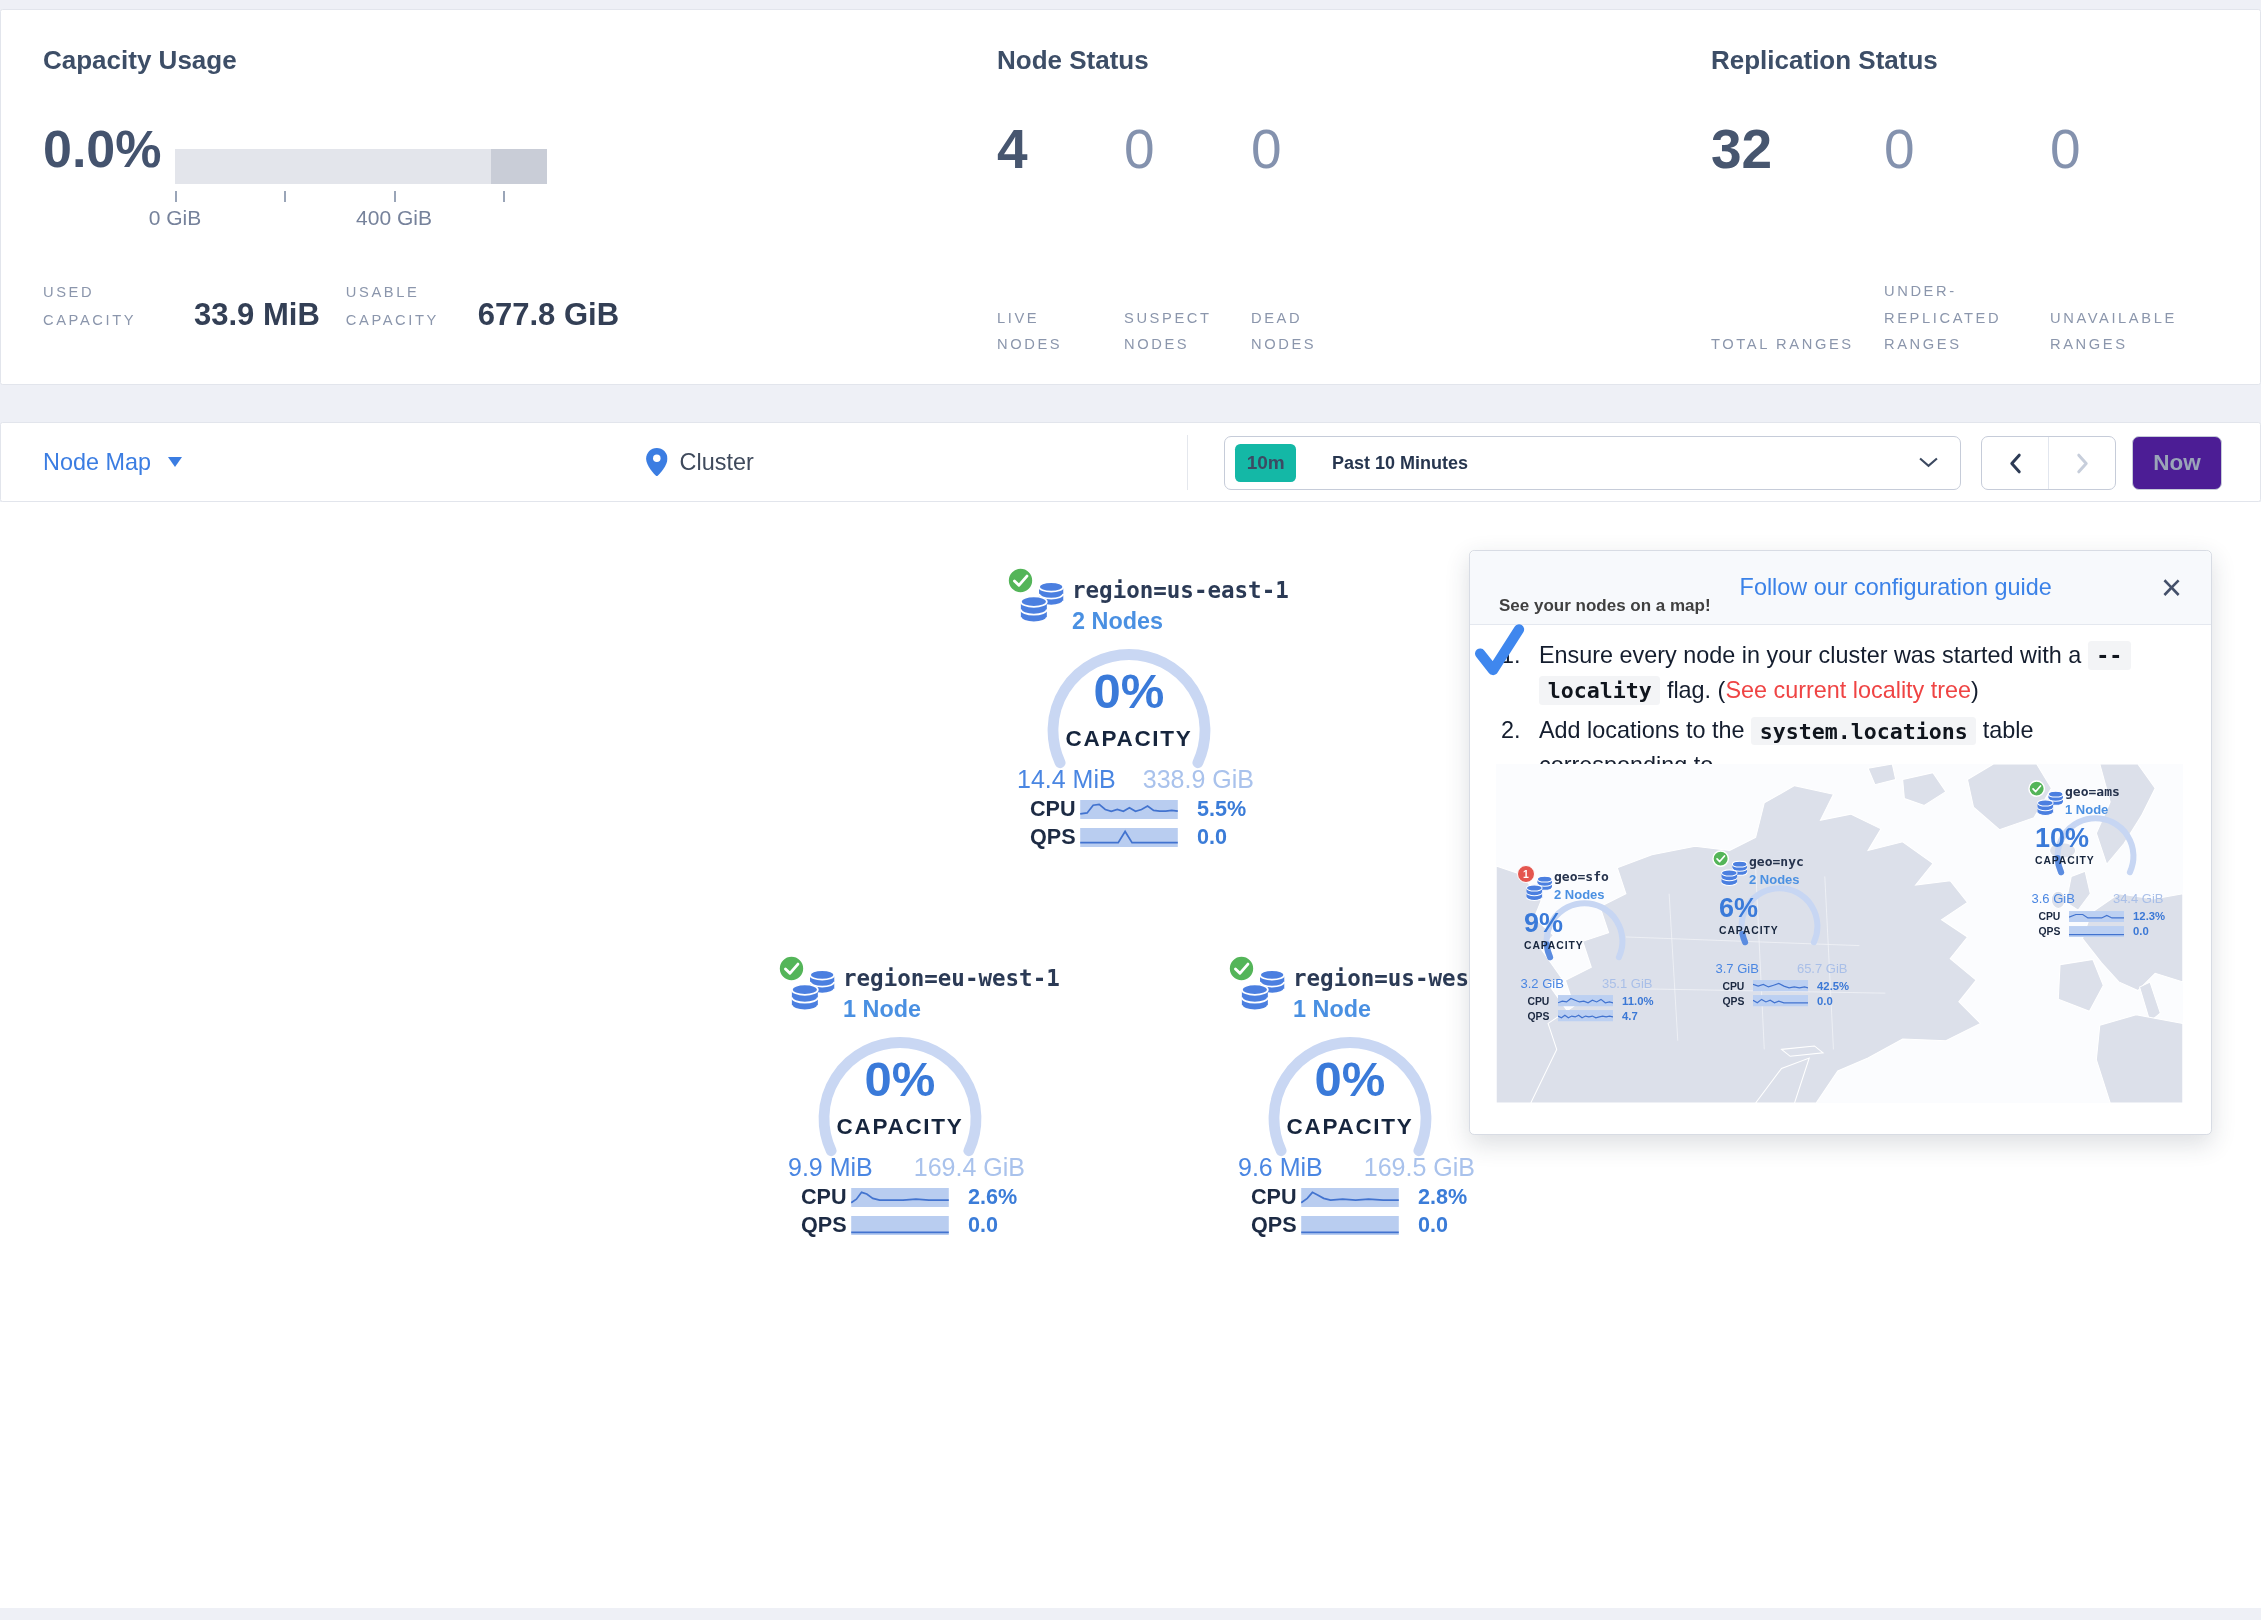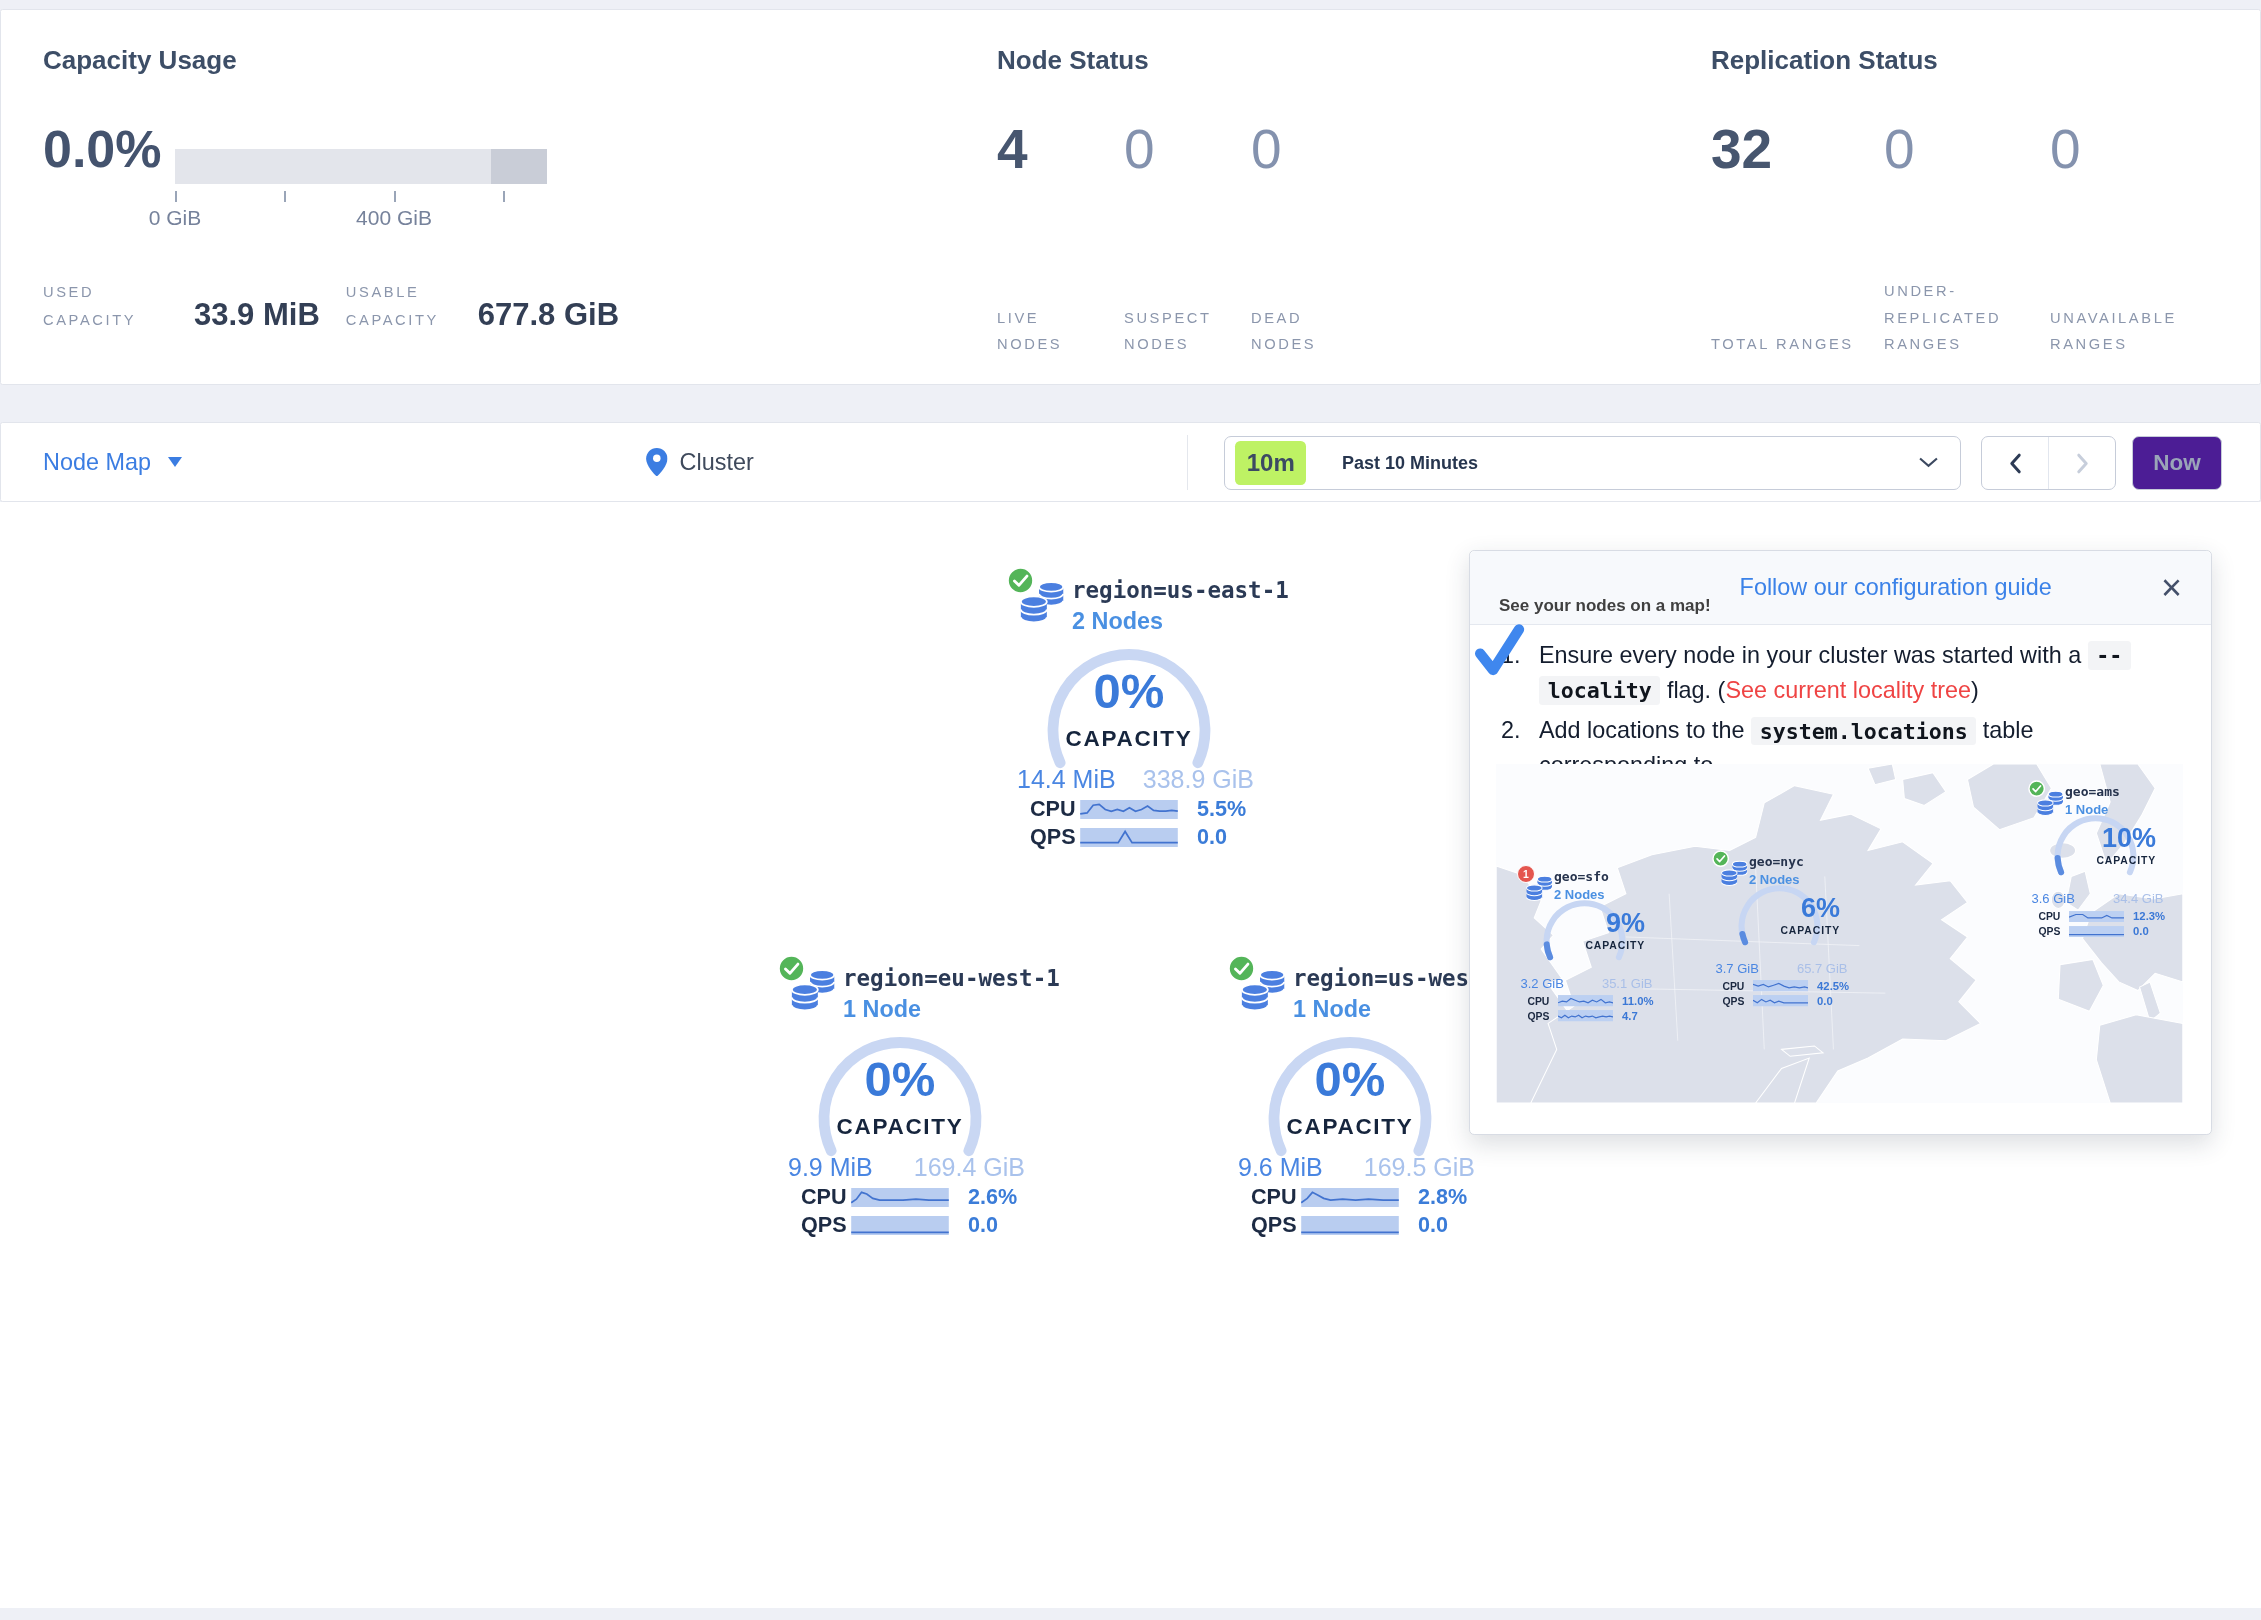--- a/index.html
+++ b/index.html
@@ -34,21 +34,21 @@
   .tb-view { position:absolute; left:42px; top:0; height:100%; display:flex; align-items:center; cursor:pointer; }
   .tb-view-label { font-size:23.4px; color:#3b7de2; font-weight:400; }
   .caret-down { display:inline-block; margin-left:17.3px; width:0; height:0;
     border-left:7.8px solid transparent; border-right:7.8px solid transparent; border-top:10.4px solid #3b7de2; }
   .tb-crumb { position:absolute; left:645px; top:0; height:100%; display:flex; align-items:center; }
   .pin { width:21.6px; height:28.6px; margin-right:12px; }
   .tb-crumb-label { font-size:23.4px; color:#3f4a5c; }
   .tb-divider { position:absolute; left:1186px; top:12px; width:0.9px; height:55px; background:#e4e7ed; }
   .time-dd { position:absolute; left:1223px; top:13px; width:737px; height:54px; background:#fff;
     border:0.9px solid #c6ccd9; border-radius:7px; display:flex; align-items:center; padding:0 22.5px 0 10.4px; cursor:pointer; }
-  .time-badge { background:#bef264; border-radius:5.2px; padding:7.8px 11.3px; font-size:24px; font-weight:700; color:#3c4a63; }
+  .time-badge { background:#14b8a6; border-radius:5.2px; padding:7.8px 11.3px; font-size:19px; font-weight:700; color:#3c4a63; }
   .time-label { margin-left:36px; font-size:18px; font-weight:600; color:#27364f; }
   .dd-chevron { margin-left:auto; width:19px; height:11.3px; }
   .pager { position:absolute; left:1980px; top:13px; width:135px; height:54px; border:0.9px solid #c6ccd9;
     border-radius:7px; background:#fff; display:flex; }
   .pager-btn { flex:1; display:flex; align-items:center; justify-content:center; cursor:pointer; }
   .pager-btn + .pager-btn { border-left:0.9px solid #e2e6ee; }
   .now-btn { position:absolute; left:2131px; top:13px; width:90px; height:54px; border:0.9px solid #c6ccd9;
     border-radius:7px; background:#4c1d95; font-size:22.5px; font-weight:600; color:#9aa4b8;
     display:flex; align-items:center; justify-content:center; cursor:pointer; }
 
@@ -95,21 +95,21 @@
   .mini-node { position:absolute; width:139px; height:164px; }
   .mn-okbadge { position:absolute; left:0; top:0; width:17.3px; height:17.3px; }
   .mn-warnbadge { position:absolute; left:0; top:0; width:18px; height:18px; border-radius:50%;
     background:#e4564f; border:1.7px solid #fff; color:#fff; font-size:10.4px; font-weight:700;
     display:flex; align-items:center; justify-content:center; }
   .mn-db { position:absolute; left:8.7px; top:9.5px; width:27px; height:27px; }
   .mn-label { position:absolute; left:37px; top:3.5px; font-family:"DejaVu Sans Mono", monospace;
     font-size:13px; font-weight:700; color:#26334d; white-space:nowrap; }
   .mn-count { position:absolute; left:37px; top:21.6px; font-size:13px; font-weight:700; color:#4a90e2; }
   .mn-arc { position:absolute; left:7px; top:33px; width:121px; height:69px; }
-  .mn-arc-text { position:absolute; left:7px; top:45px; width:121px; text-align:right; }
+  .mn-arc-text { position:absolute; left:7px; top:45px; width:121px; text-align:left; }
   .mn-pct { font-size:27px; font-weight:700; color:#3a7ad9; line-height:1; }
   .mn-cap { margin-top:2.6px; font-size:10.4px; font-weight:700; color:#16253d; letter-spacing:0.9px; }
   .mn-vals { position:absolute; left:3.5px; top:111px; width:132px; display:flex; justify-content:space-between; }
   .mn-used { font-size:13px; color:#4a86e2; }
   .mn-total { font-size:13px; color:#a9bfe8; }
   .mn-row { position:absolute; left:10.4px; width:130px; display:flex; align-items:center; }
   .mn-metric { width:31px; font-size:10.4px; font-weight:700; color:#1b2840; }
   .mspark { width:55px; height:11.3px; }
   .mn-mval { margin-left:8.7px; font-size:11.3px; font-weight:700; color:#3b78d6; }
 </style>

